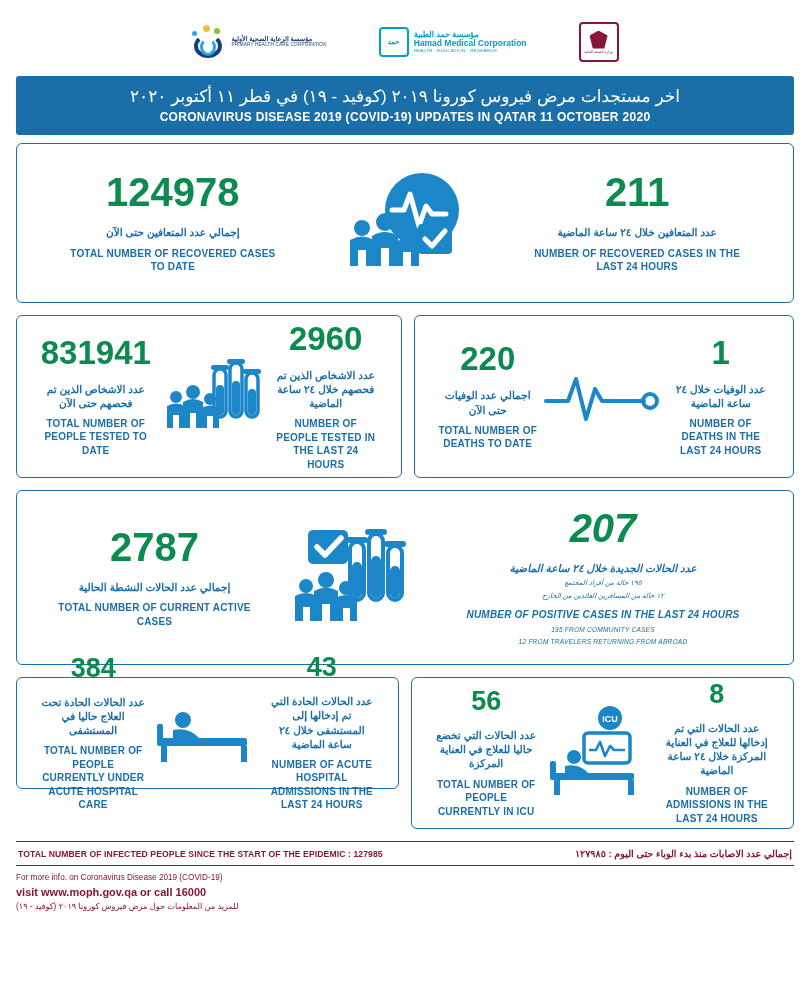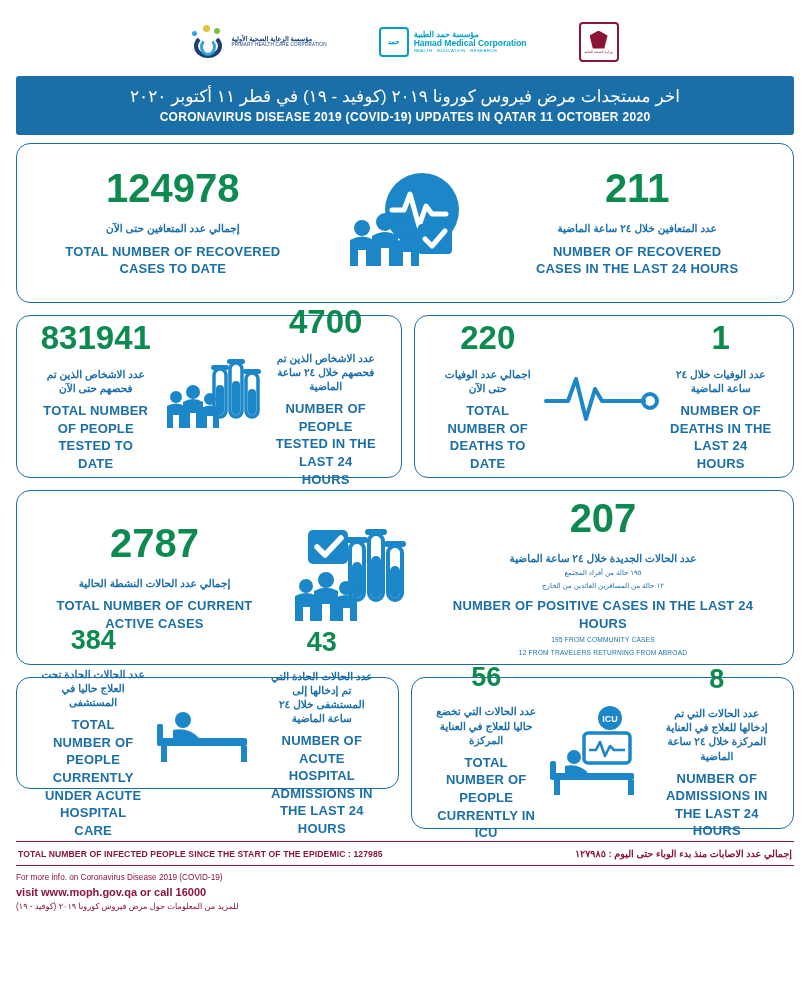--- a/index.html
+++ b/index.html
@@ -77,42 +77,42 @@
     border-radius: 3px;
   }
   .banner-ar { font-size: 17px; font-weight: normal; direction: rtl; letter-spacing: .2px; }
   .banner-en { font-size: 12px; font-weight: bold; margin-top: 3px; letter-spacing: .3px; }
 
   
   .grid { padding: 8px 16px 0 16px; }
   .row { display: flex; gap: 12px; margin-bottom: 12px; }
   .card {
     border: 1.6px solid #1b6fa8;
-    border-radius: 14px;
+    border-radius: 6px;
     background: #ffffff;
     padding: 10px 16px;
     display: flex;
     align-items: center;
     justify-content: space-around;
   }
   .stat { text-align: center; padding: 0 4px; }
   .num {
     color: #0d8a4f;
     font-weight: bold;
     line-height: 1;
   }
   .num.big { font-size: 40px; }
   .num.mid { font-size: 33px; }
   .num.sm { font-size: 27px; }
   .lbl-ar {
     direction: rtl; color: #1b6fa8; font-size: 10.5px; font-weight: bold;
     margin-top: 13px; line-height: 1.35;
   }
   .lbl-en {
-    color: #1b6fa8; font-size: 13px; font-weight: bold; margin-top: 7px;
+    color: #1b6fa8; font-size: 10px; font-weight: bold; margin-top: 7px;
     line-height: 1.35; letter-spacing: .2px;
   }
   .sub-ar { direction: rtl; color: #1b6fa8; font-size: 7px; line-height: 1.4; margin-top: 3px; }
   .sub-en { color: #1b6fa8; font-size: 6.6px; line-height: 1.45; margin-top: 3px; letter-spacing: .2px; }
 
   .art { flex: 0 0 auto; display: flex; align-items: center; justify-content: center; }
 
   
   .footer-bar {
     margin: 2px 16px 0 16px;
@@ -245,21 +245,21 @@
               <rect x="70" y="30" width="8" height="34" rx="4" fill="#1b87c9"></rect>
               <rect x="65" y="8" width="18" height="5" rx="2.5" fill="#1b87c9"></rect>
               <rect x="84" y="22" width="12" height="44" rx="6" fill="none" stroke="#1b87c9" stroke-width="3.5"></rect>
               <rect x="86" y="38" width="8" height="26" rx="4" fill="#1b87c9"></rect>
               <rect x="81" y="18" width="18" height="5" rx="2.5" fill="#1b87c9"></rect>
             </g>
           </svg>
         </div>
 
         <div class="stat" style="width:112px;">
-          <div class="num mid">4700</div>
+          <div class="num mid">2960</div>
           <div class="lbl-ar">عدد الاشخاص الذين تم فحصهم خلال ٢٤ ساعة الماضية</div>
           <div class="lbl-en">NUMBER OF PEOPLE TESTED IN THE LAST 24 HOURS</div>
         </div>
       </div>
 
       <div class="card" style="flex:1; height:163px;">
         <div class="stat" style="width:112px;">
           <div class="num mid">220</div>
           <div class="lbl-ar">اجمالي عدد الوفيات حتى الآن</div>
           <div class="lbl-en">TOTAL NUMBER OF DEATHS TO DATE</div>
@@ -309,21 +309,21 @@
               <circle cx="16" cy="66" r="7"></circle>
                 <path d="M5 76 q11 -6 22 0 l0 25 h-7 v-14 h-7 v14 h-8 z"></path>
               <circle cx="36" cy="60" r="8"></circle>
                 <path d="M24 71 q12 -7 24 0 l0 30 h-8 v-17 h-8 v17 h-8 z"></path>
               <circle cx="56" cy="68" r="7"></circle>
                 <path d="M45 78 q11 -6 22 0 l0 23 h-7 v-13 h-7 v13 h-8 z"></path>
             </g>
           </svg>
         </div>
 
-        <div class="stat" style="width:320px;">
+        <div class="stat" style="width:320px;font-style:italic;">
           <div class="num big">207</div>
           <div class="lbl-ar">عدد الحالات الجديدة خلال ٢٤ ساعة الماضية</div>
           <div class="sub-ar">١٩٥ حالة من أفراد المجتمع</div>
           <div class="sub-ar">١٢ حالة من المسافرين العائدين من الخارج</div>
           <div class="lbl-en">NUMBER OF POSITIVE CASES IN THE LAST 24 HOURS</div>
           <div class="sub-en">195 FROM COMMUNITY CASES</div>
           <div class="sub-en">12 FROM TRAVELERS RETURNING FROM ABROAD</div>
         </div>
 
       </div>

